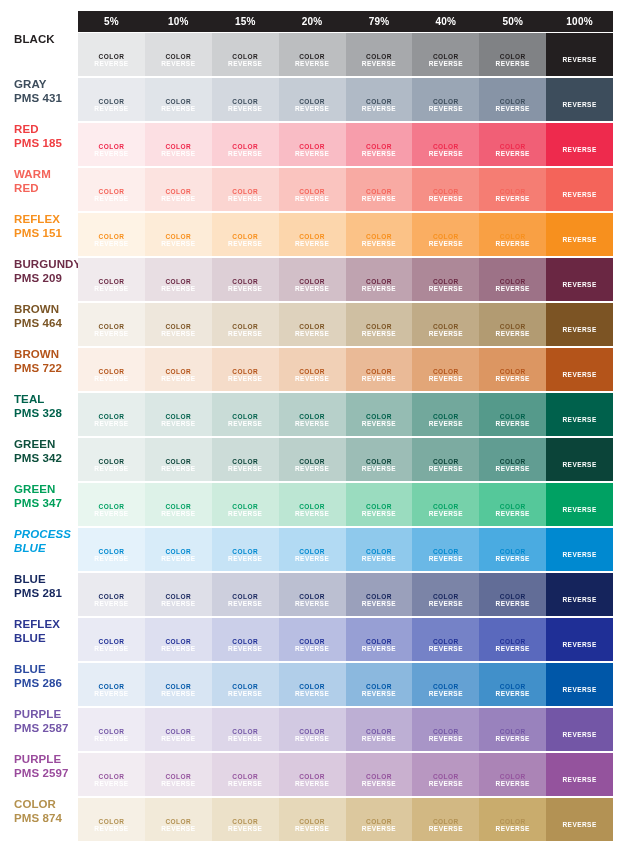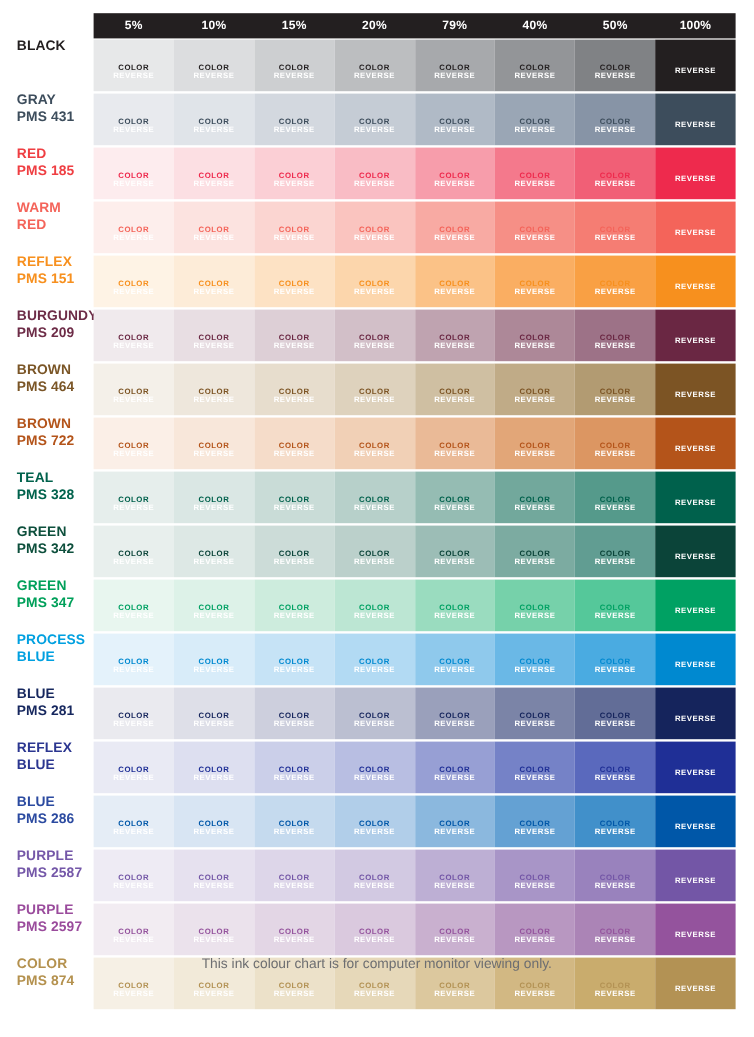--- a/index.html
+++ b/index.html
@@ -546,21 +546,21 @@
           <div class="swatch" style="background: rgb(85, 200, 154);">
             <div class="txt-color" style="color: rgb(0, 161, 99);">COLOR</div>
             <div class="txt-reverse">REVERSE</div>
           </div>
           <div class="swatch full" style="background: rgb(0, 161, 99);">
             <div class="txt-reverse">REVERSE</div>
           </div>
         </div>
       </div>
       <div class="ink-row">
-        <div class="row-label" style="color: rgb(0, 160, 224);">
+        <div class="row-label" style="color: rgb(0, 160, 224); font-style: italic;">
           <span class="lbl-line">PROCESS</span>
           <span class="lbl-line">BLUE</span>
         </div>
         <div class="swatch-strip">
           <div class="swatch" style="background: rgb(228, 242, 251);">
             <div class="txt-color" style="color: rgb(0, 137, 208);">COLOR</div>
             <div class="txt-reverse">REVERSE</div>
           </div>
           <div class="swatch" style="background: rgb(216, 236, 249);">
             <div class="txt-color" style="color: rgb(0, 137, 208);">COLOR</div>
@@ -821,16 +821,15 @@
             <div class="txt-reverse">REVERSE</div>
           </div>
           <div class="swatch full" style="background: rgb(179, 146, 84);">
             <div class="txt-reverse">REVERSE</div>
           </div>
         </div>
       </div>
     </div>
 
   <div class="footer-note">
-    <div>This ink colour chart is for computer monitor viewing only.</div>
   </div>
 
 </div>
 
 </body></html>

